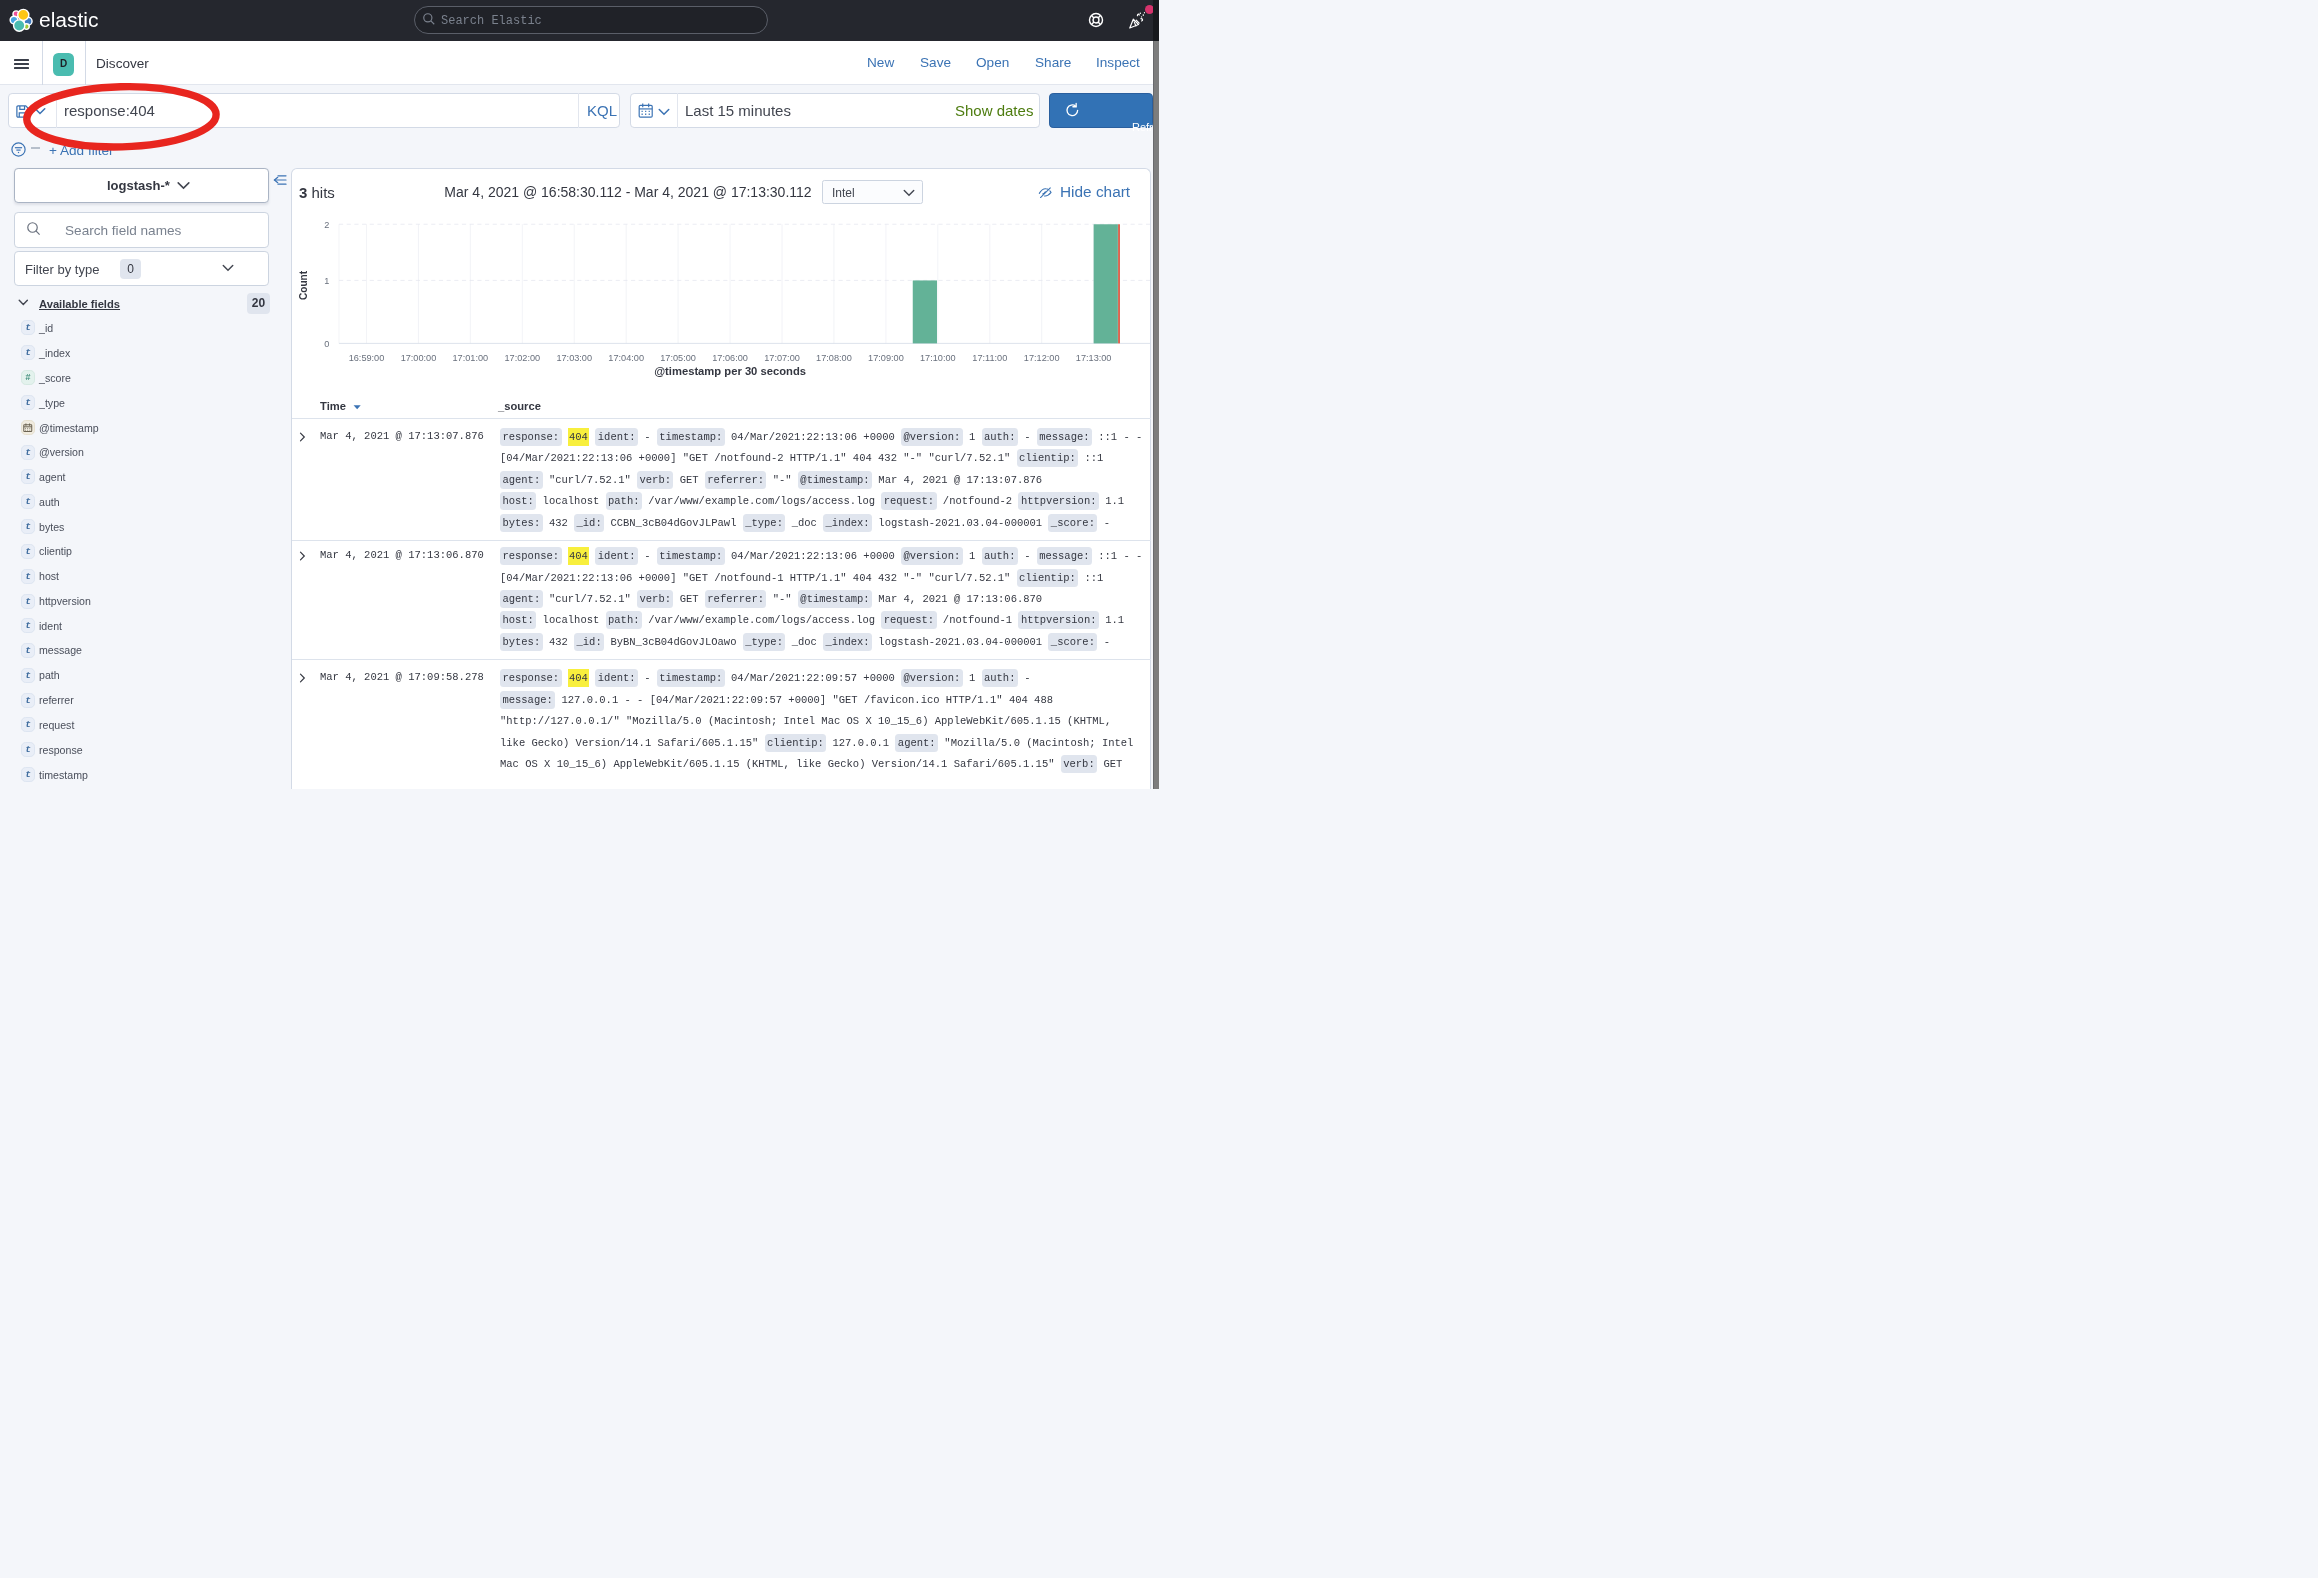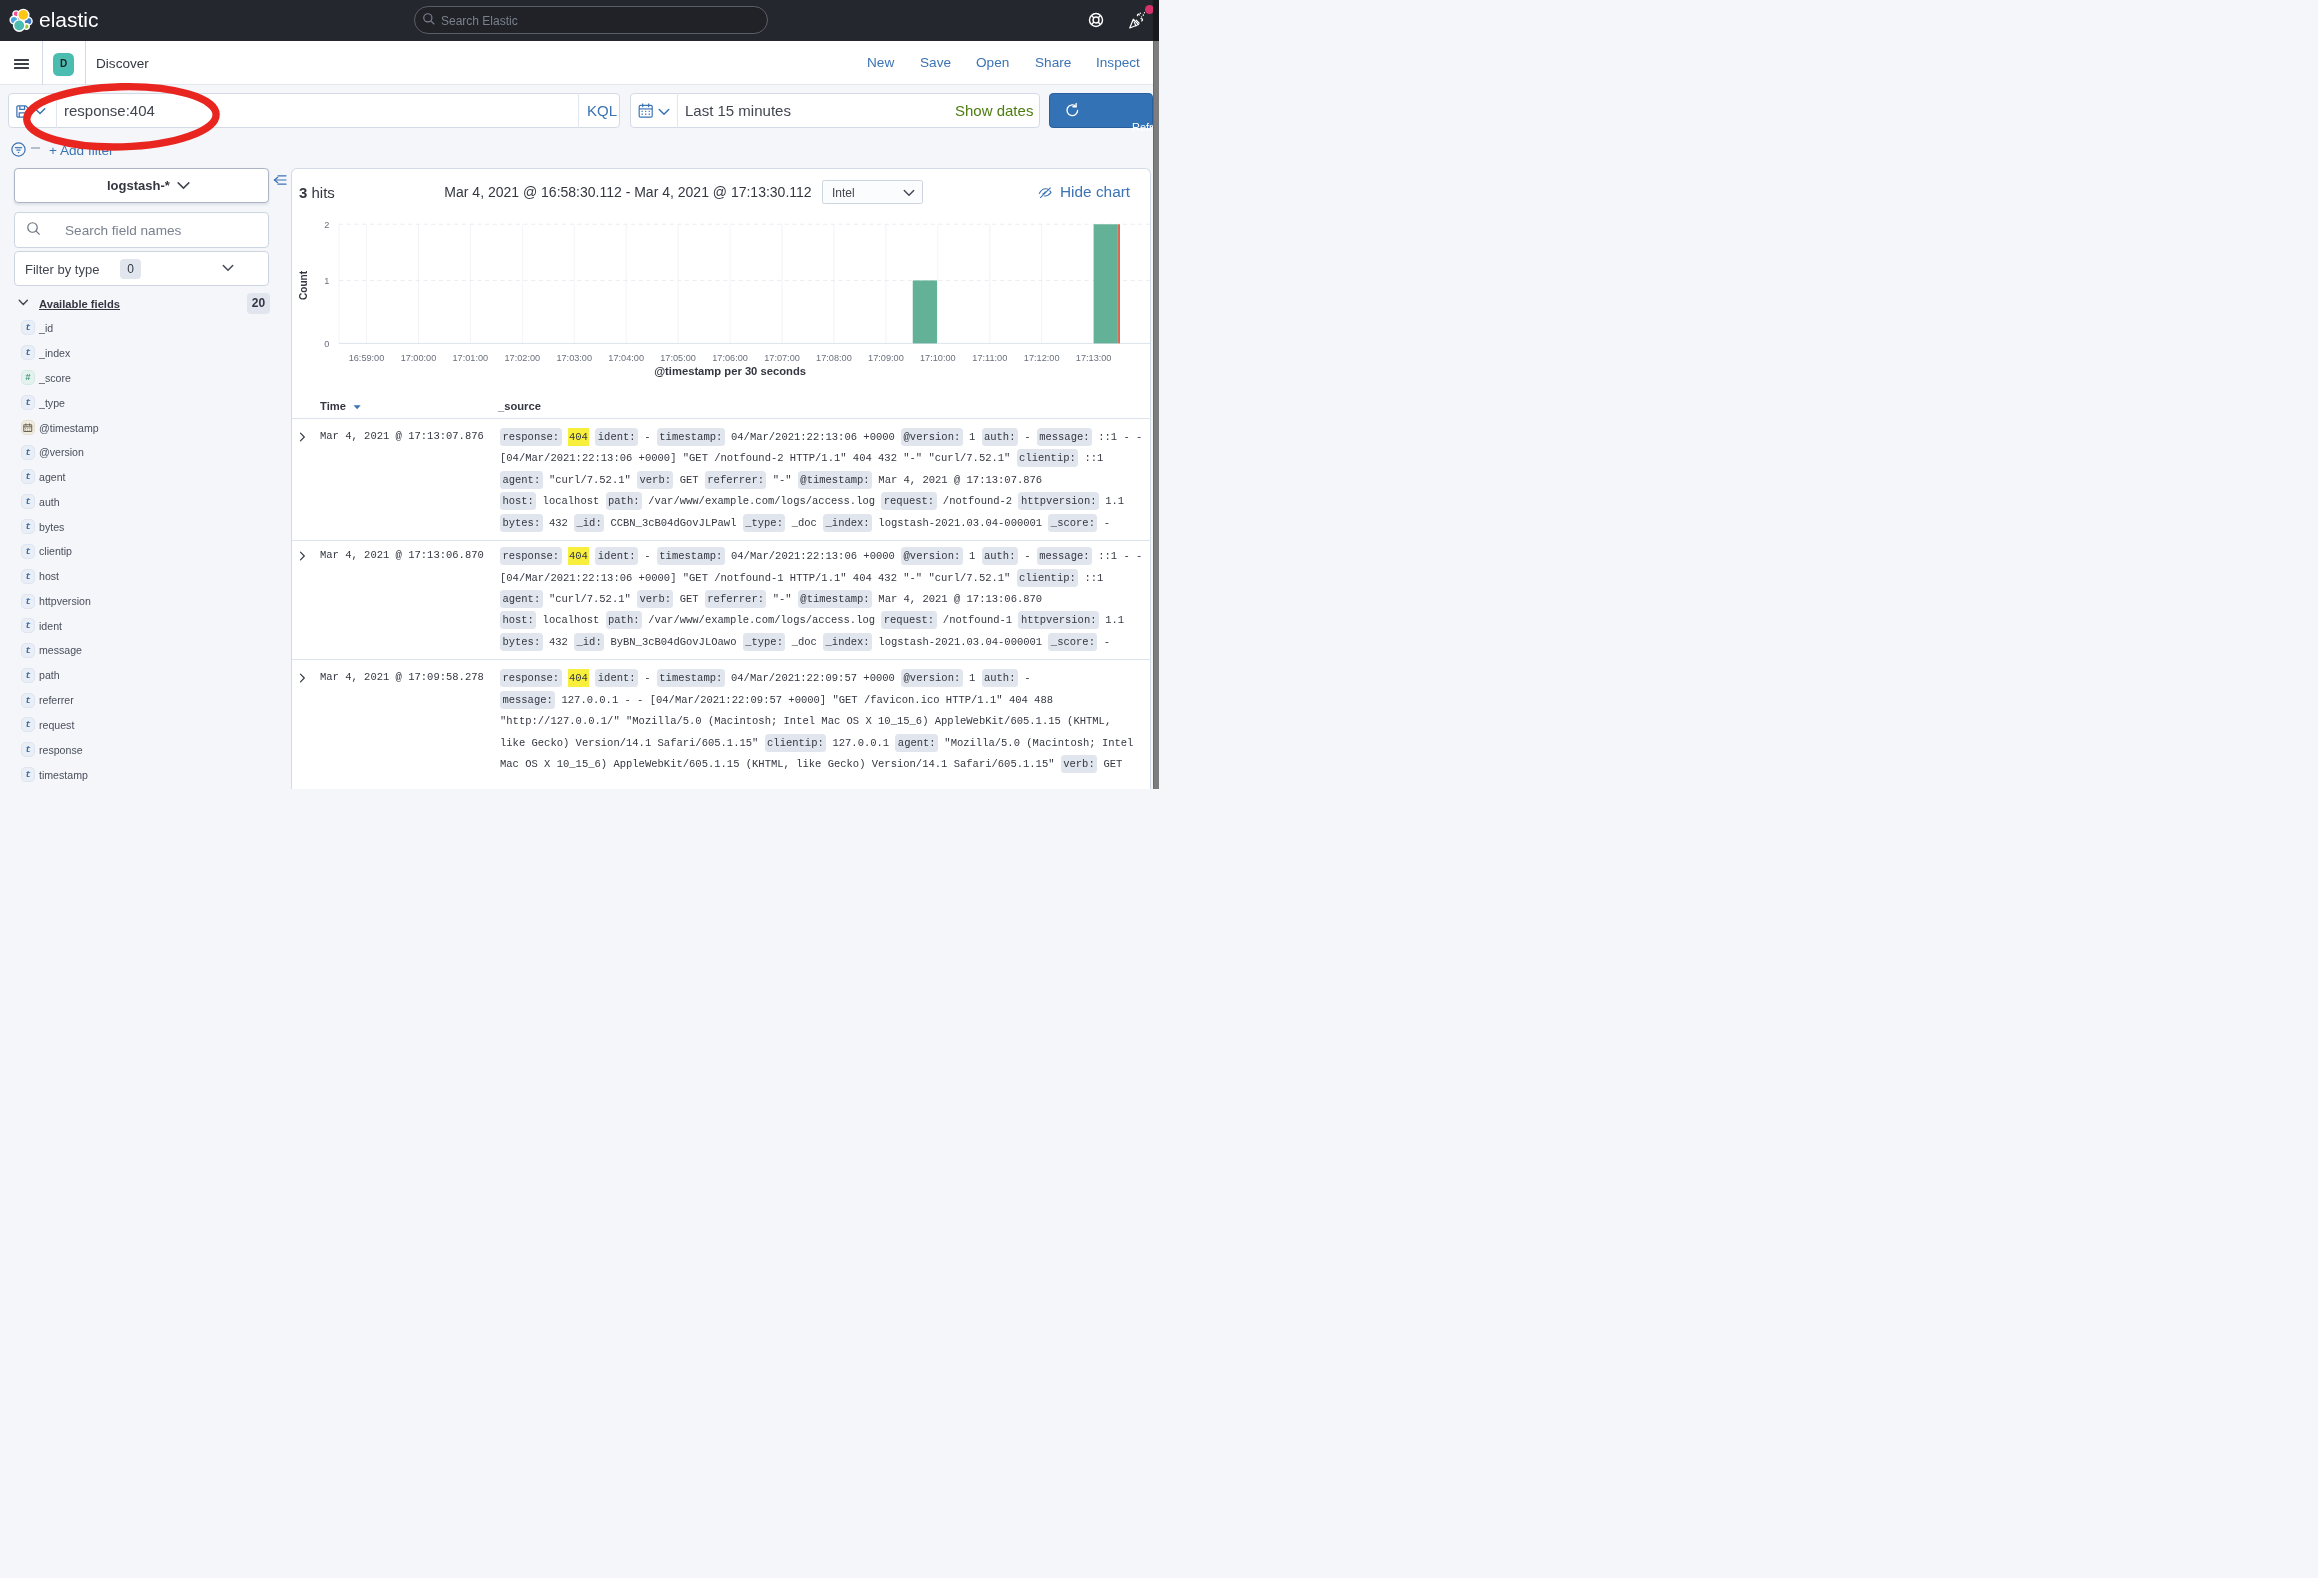--- a/index.html
+++ b/index.html
@@ -1,21 +1,21 @@
 <!DOCTYPE html>
 <html style="font-size:9.5px"><head><meta charset="utf-8"><style>
 
 * { margin:0; padding:0; box-sizing:border-box; }
 html,body { width:1159px; height:789px; overflow:hidden; }
 body { font-family:"Liberation Sans", sans-serif; background:#f4f6fa; position:relative; }
 .abs { position:absolute; }
 .mono { font-family:"Liberation Mono", monospace; }
 
 #hdr { position:absolute; left:0; top:0; width:1159px; height:41px; background:#25272e; }
-#hsearch { position:absolute; left:414px; top:6px; width:354px; height:28px; border:0.6px solid #5a5e68; border-radius:14px; background:rgba(0,0,0,0.12); }
+#hsearch { position:absolute; left:414px; top:6px; width:354px; height:28px; border:0.6px solid #5a5e68; border-radius:14px; background:rgba(0,0,0,0.12);font-family:Liberation Mono, monospace; }
 #hsearch span { position:absolute; left:26px; top:6.5px; font-size:12px; color:#7a818d; }
 #elastic { position:absolute; left:39px; top:7.7px; color:#fff; font-size:21px; letter-spacing:0px; font-weight:400; }
 
 #nav { position:absolute; left:0; top:41px; width:1159px; height:44px; background:#fff; border-bottom:0.6px solid #e2e6ee;}
 .vsep { position:absolute; top:41px; height:44px; width:0.6px; background:#d3dae6; }
 #dicon { position:absolute; left:53px; top:53px; width:21px; height:22.5px; border-radius:5.3px; background:#4abcb0; color:#1d2025; font-weight:bold; font-size:10px; text-align:center; line-height:22.5px;}
 #disc { position:absolute; left:96px; top:56px; font-size:13.6px; color:#343741; font-weight:500;}
 .toplink { position:absolute; top:55px; font-size:13.6px; color:#3b73b4; }
 
 #qbox { position:absolute; left:7.7px; top:93px; width:612px; height:35px; background:#fff; border:0.6px solid #d3dae6; border-radius:4.1px; }

